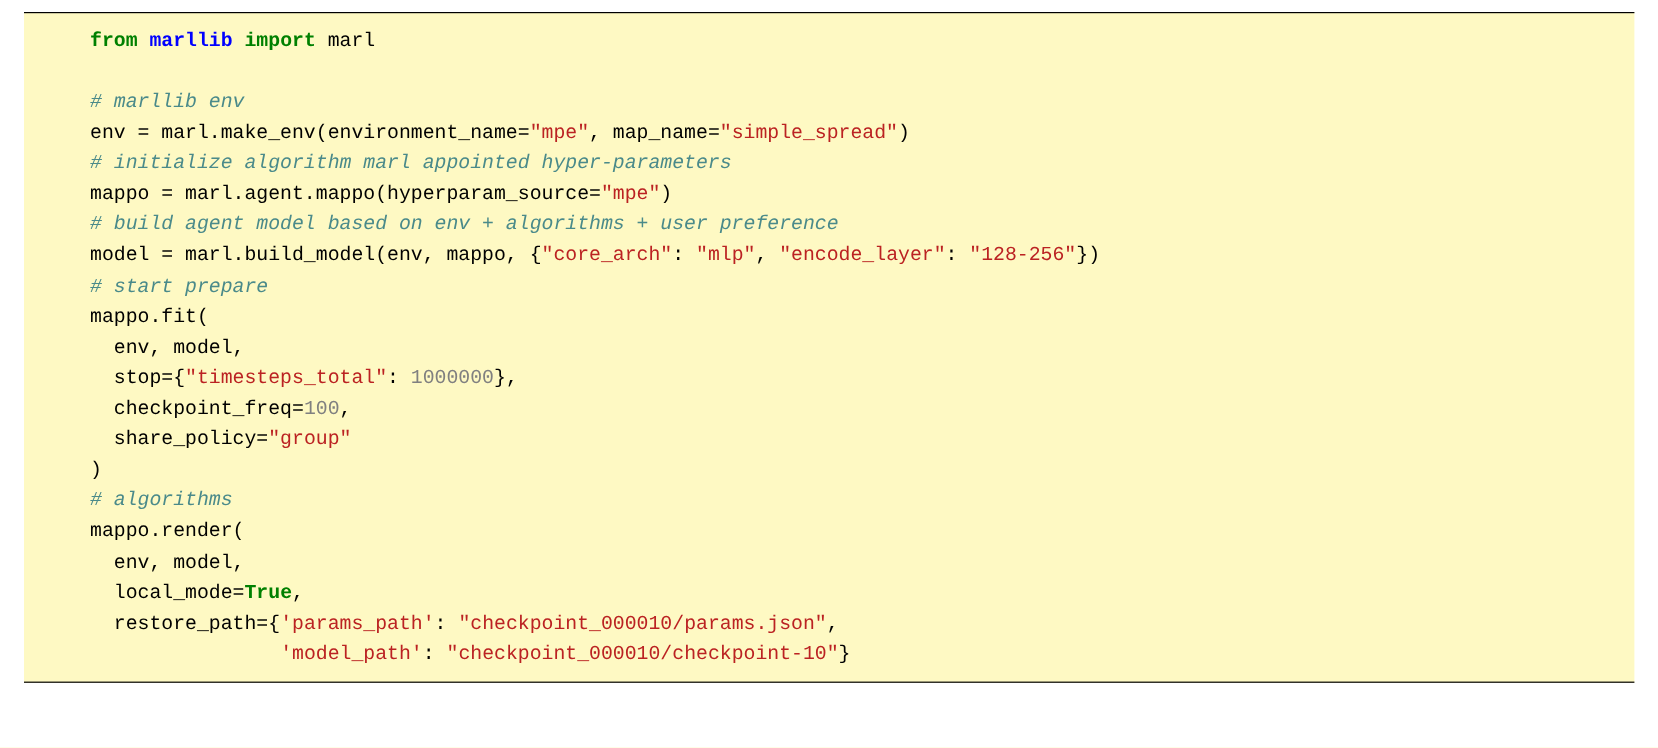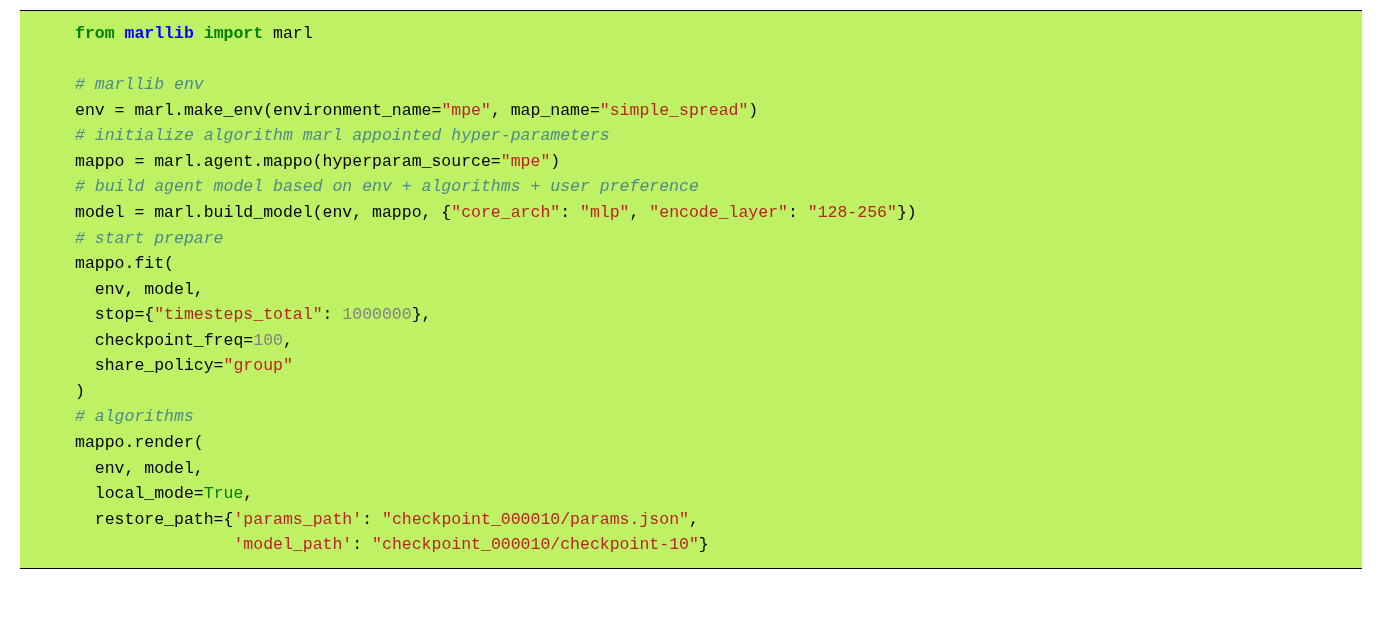--- a/index.html
+++ b/index.html
@@ -3,35 +3,35 @@
 <meta charset="utf-8">
 <style>
   body {
     margin: 0;
     padding: 0;
     background: #ffffff;
     font-family: 'Courier New', Courier, monospace;
     width: 1382px;
   }
   .code-block {
-    background: #bef264;
+    background: #fef9c3;
     border-top: 1px solid #000;
     border-bottom: 1px solid #000;
     margin: 10px 20px;
     padding: 10px 20px 10px 55px;
     font-size: 16.5px;
     line-height: 1.55;
     white-space: pre;
   }
   .kw { color: #008000; font-weight: bold; }
   .mod { color: #0000ff; font-weight: bold; }
   .comment { color: #4a8a8a; font-style: italic; }
   .str { color: #bb2222; }
   .num { color: #808080; }
-  .bool { color: #008000; font-weight: normal; text-align: right; }
+  .bool { color: #008000; font-weight: bold; text-align: right; }
   .plain { color: #000; }
 </style>
 </head>
 <body>
 
 <div class="code-block" id="code-container"><span class="kw">from</span><span class="plain"> </span><span class="mod">marllib</span><span class="plain"> </span><span class="kw">import</span><span class="plain"> marl
 </span><span class="plain">
 </span><span class="comment"># marllib env</span><span class="plain">
 </span><span class="plain">env = marl.make_env(environment_name=</span><span class="str">"mpe"</span><span class="plain">, map_name=</span><span class="str">"simple_spread"</span><span class="plain">)
 </span><span class="comment"># initialize algorithm marl appointed hyper-parameters</span><span class="plain">

